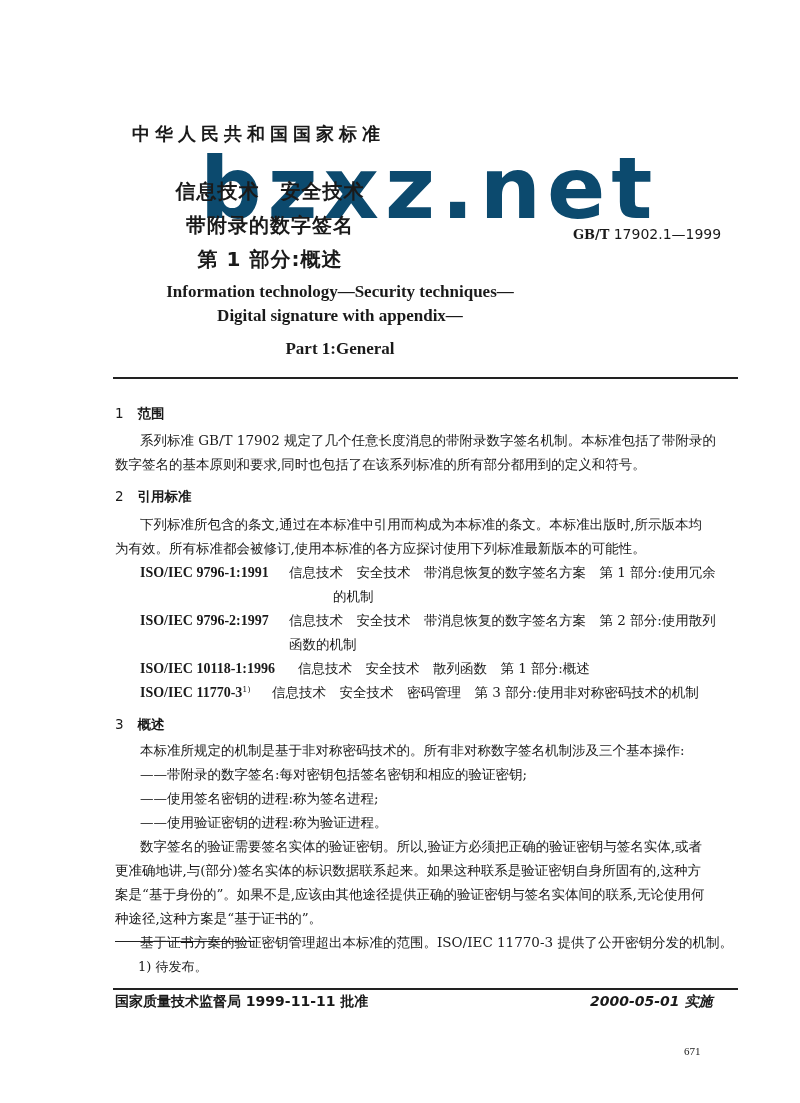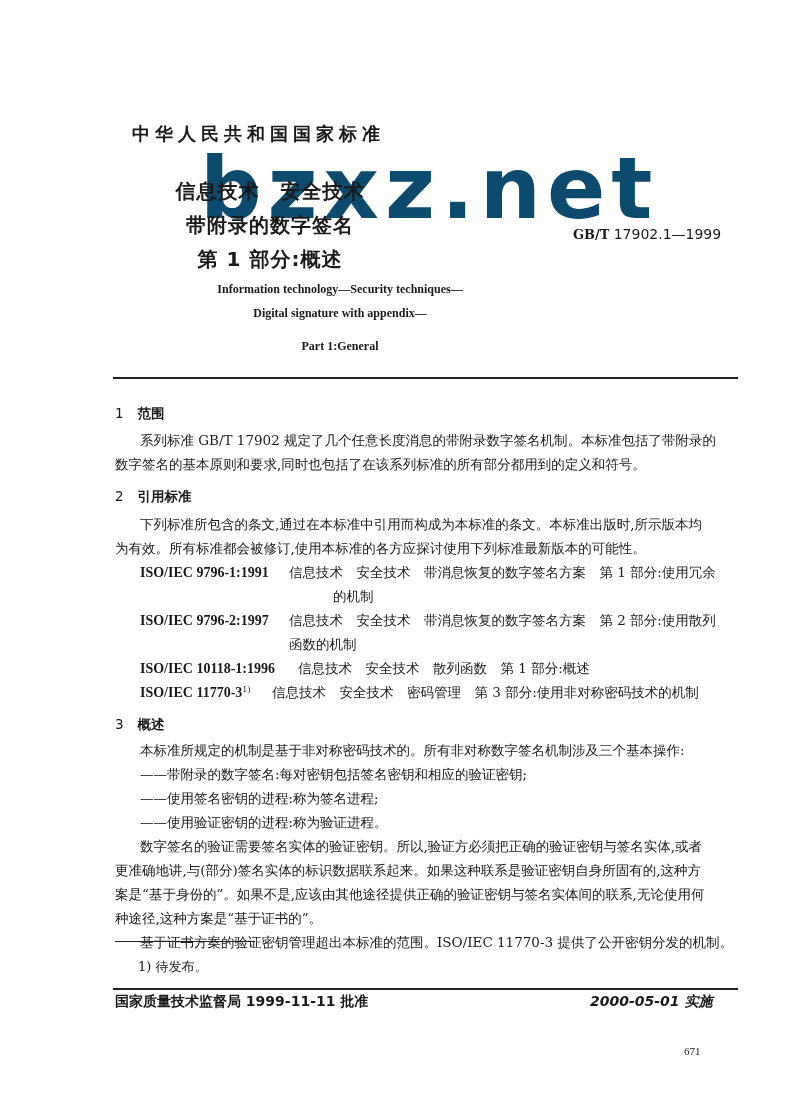--- a/index.html
+++ b/index.html
@@ -65,21 +65,21 @@
     }
     .std-number .prefix { font-weight: bold; font-family: "DejaVu Serif", "Liberation Serif", serif; }
     .std-number .num { font-family: "DejaVu Sans", "Liberation Sans", sans-serif; font-size: 14px; }
 
     .title-en {
       left: 160px;
       width: 360px;
       text-align: center;
       font-family: "Liberation Serif", "DejaVu Serif", serif;
       font-weight: bold;
-      font-size: 12px;
+      font-size: 17px;
       white-space: nowrap;
     }
     .title-en.l1 { top: 282px; }
     .title-en.l2 { top: 306px; }
     .title-en.l3 { top: 339px; }
 
     .rule {
       position: absolute;
       height: 1.5px;
       background: #222;

